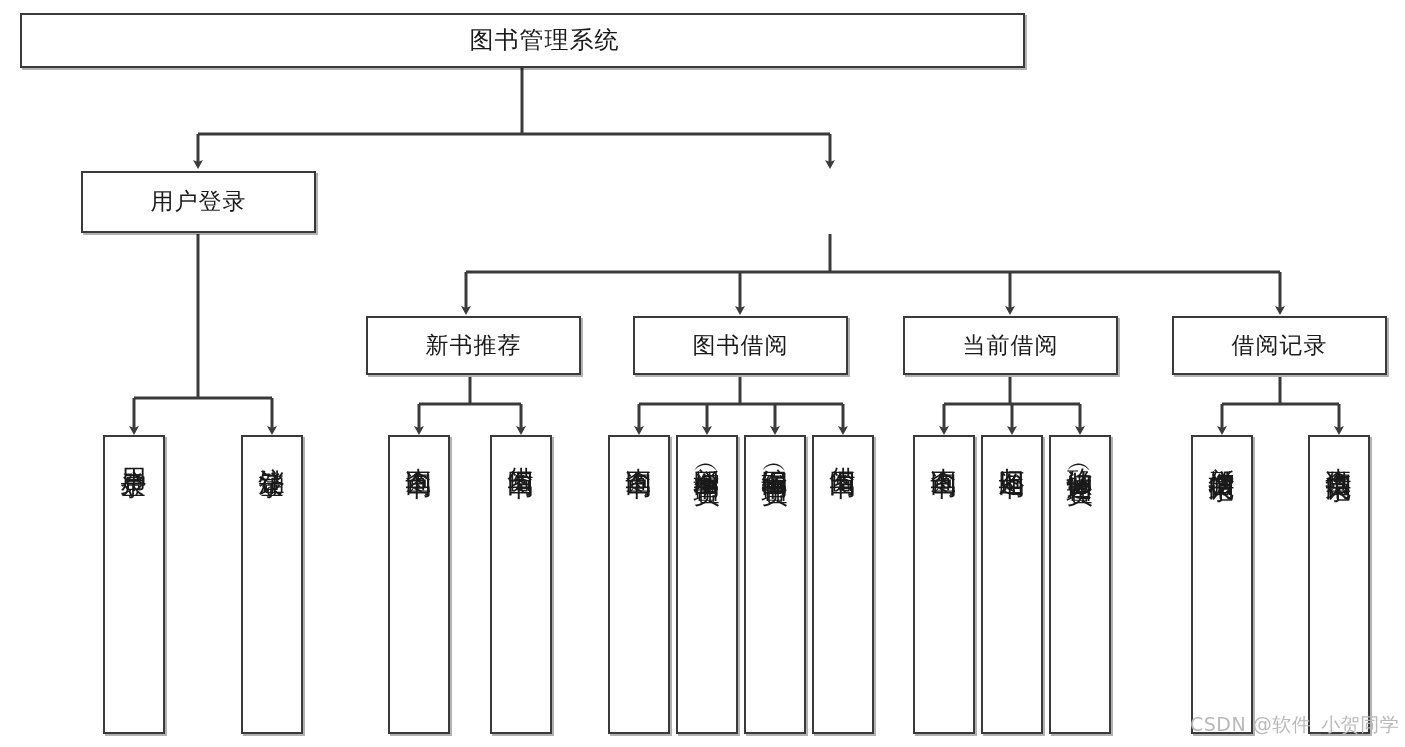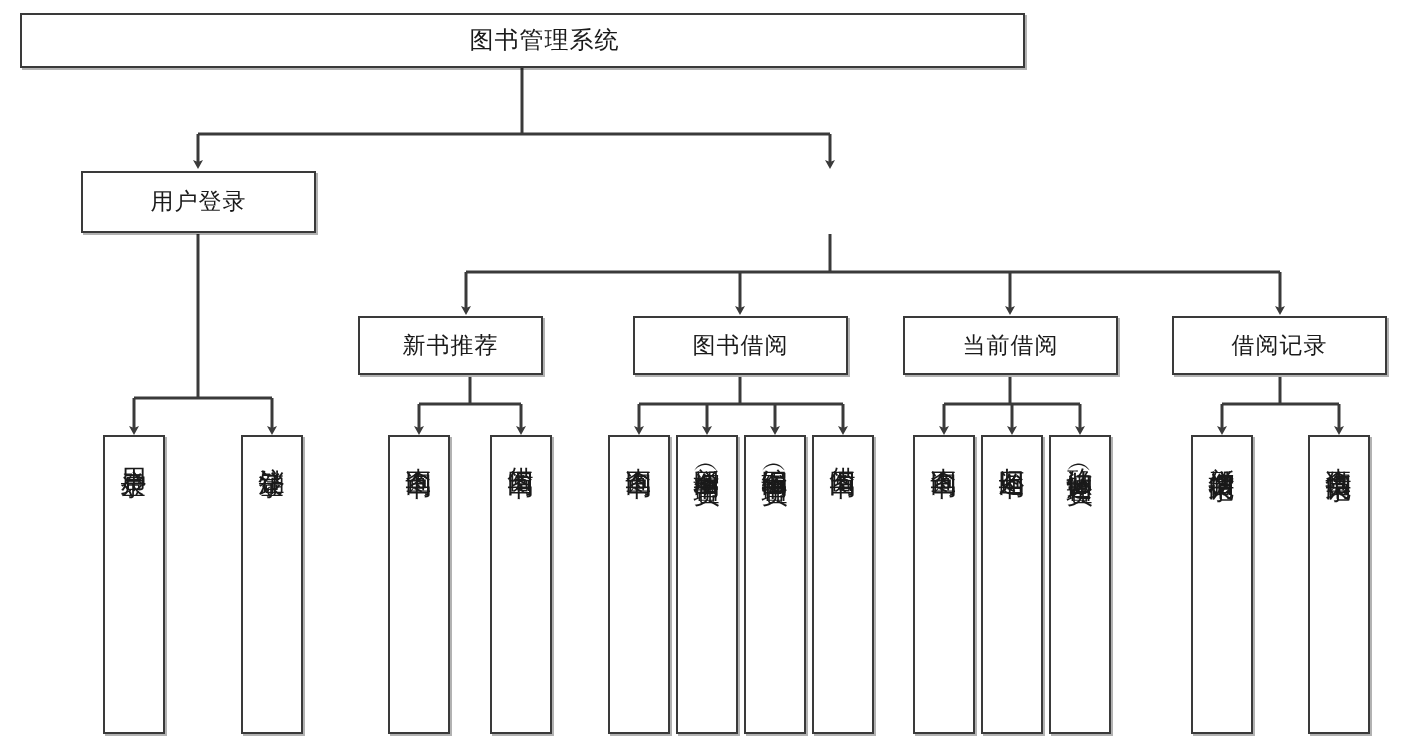--- a/index.html
+++ b/index.html
@@ -85,21 +85,21 @@
   </svg>
 
   <div class="node h-node node-root" style="left:20px;top:13px;width:1005px;height:55px;">
     <span class="lbl">图书管理系统</span>
   </div>
 
   <div class="node h-node" style="left:81px;top:171px;width:235px;height:62px;">
     <span class="lbl">用户登录</span>
   </div>
 
-  <div class="node h-node" style="left:358px;top:316px;width:185px;height:59px;">
+  <div class="node h-node" style="left:366px;top:316px;width:215px;height:59px;">
     <span class="lbl">新书推荐</span>
   </div>
   <div class="node h-node" style="left:903px;top:316px;width:215px;height:59px;">
     <span class="lbl">当前借阅</span>
   </div>
   <div class="node h-node" style="left:633px;top:316px;width:215px;height:59px;">
     <span class="lbl">图书借阅</span>
   </div>
   <div class="node h-node" style="left:1172px;top:316px;width:215px;height:59px;">
     <span class="lbl">借阅记录</span>
@@ -142,14 +142,15 @@
     <span class="lbl">确认归还（管理员）</span>
   </div>
 
   <div class="node v-node" style="left:1191px;top:435px;width:62px;height:299px;">
     <span class="lbl">新增借阅记录</span>
   </div>
   <div class="node v-node" style="left:1308px;top:435px;width:62px;height:299px;">
     <span class="lbl">查询借阅记录</span>
   </div>
 
+  <div class="watermark">CSDN @软件_小贺同学</div>
 
 </div>
 
 </body></html>

